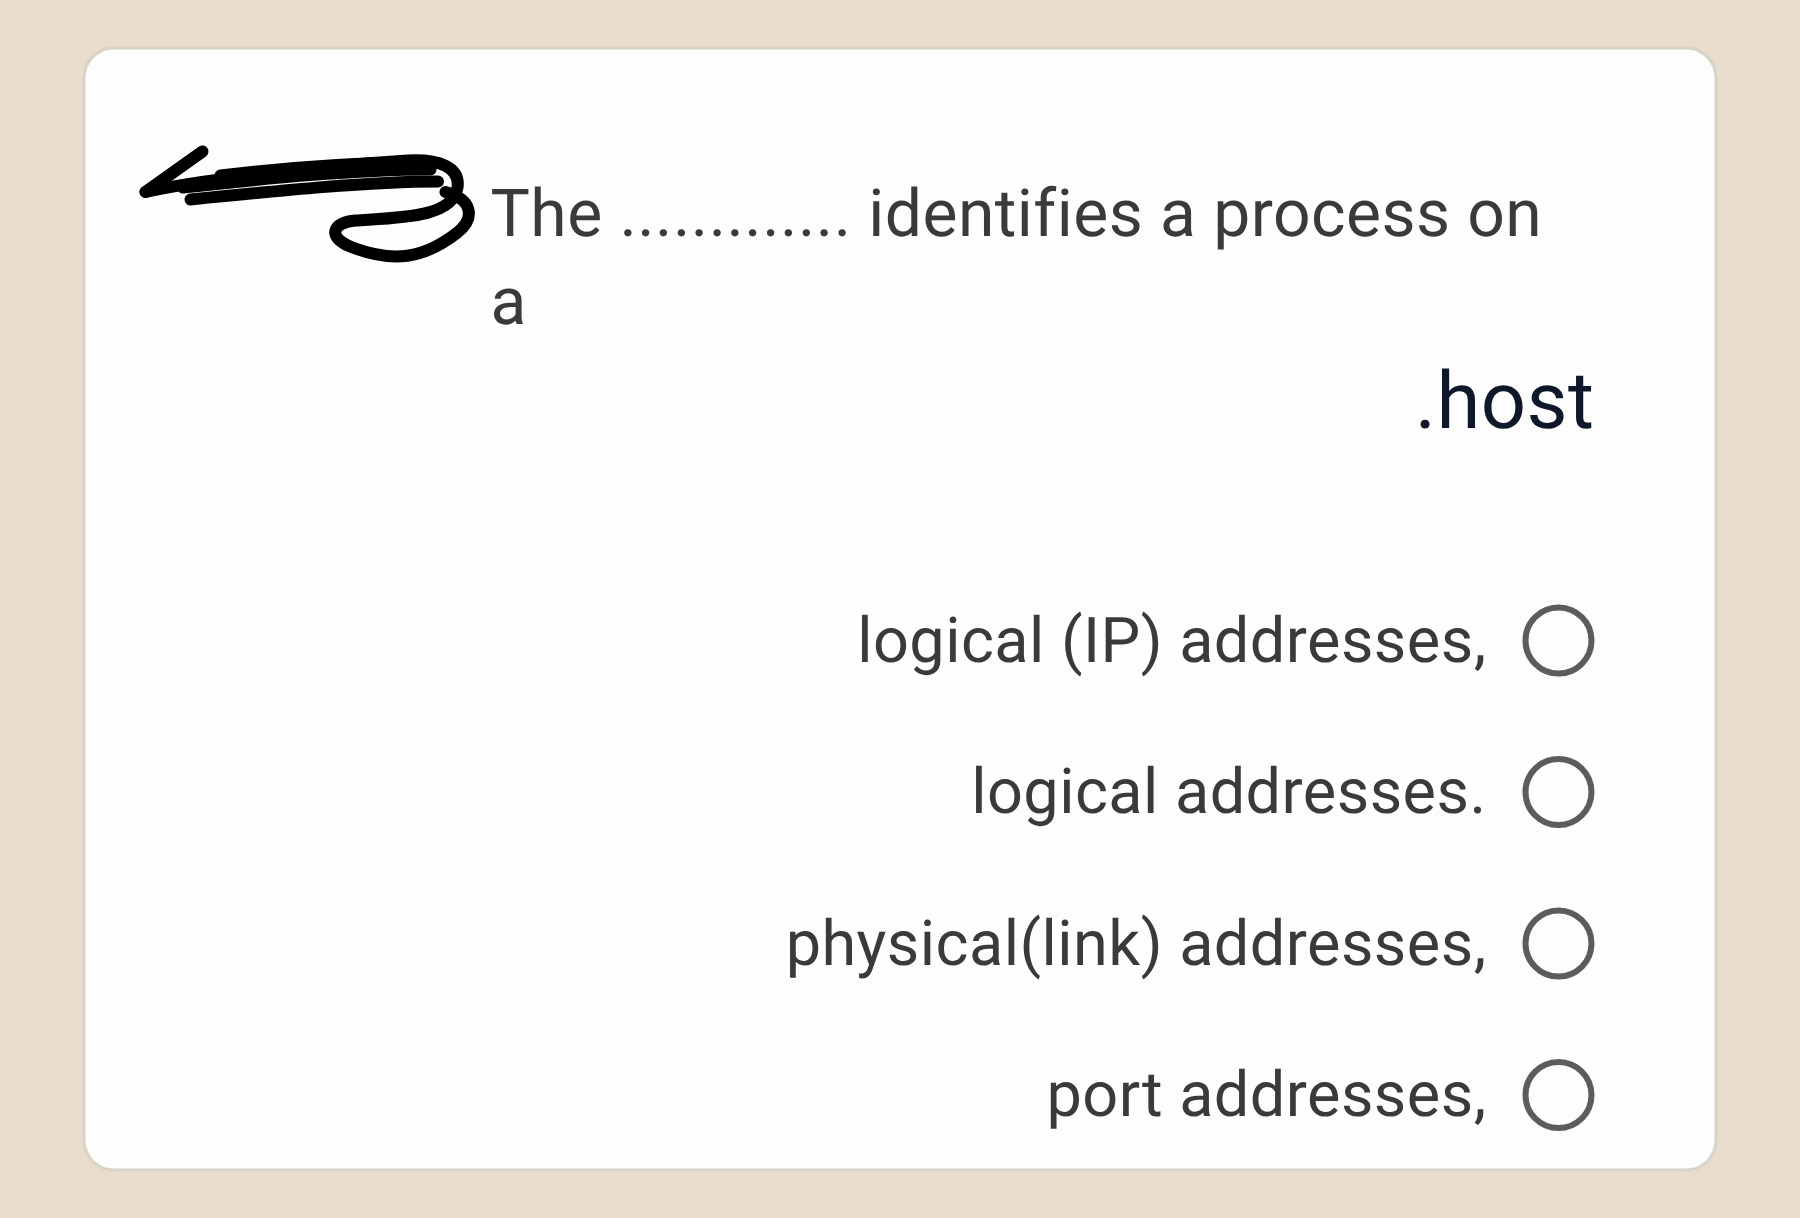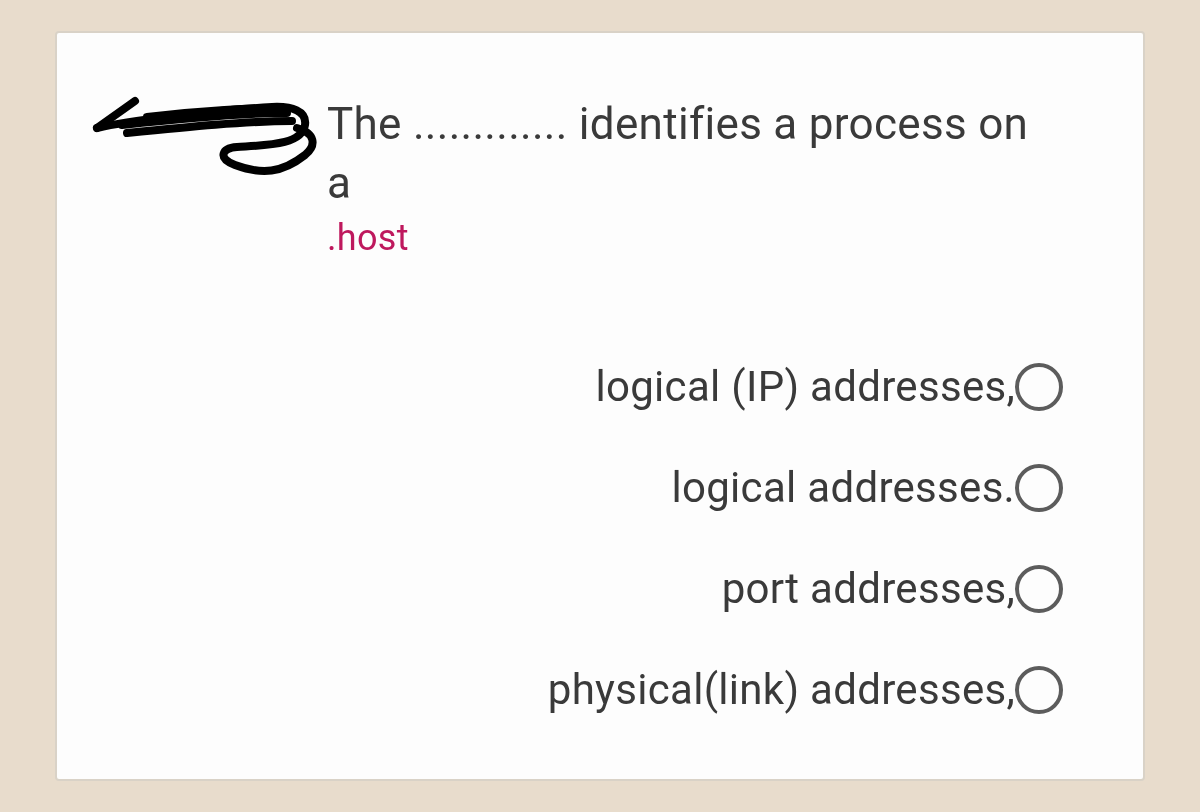--- a/index.html
+++ b/index.html
@@ -10,58 +10,59 @@
       font-family: -apple-system, BlinkMacSystemFont, "Segoe UI", Roboto, Helvetica, Arial, sans-serif;
       display: flex;
       align-items: center;
       justify-content: center;
     }
     .card {
       width: 1090px;
       height: 750px;
       background: #fdfdfd;
       border: 2px solid #d9d2c7;
-      border-radius: 4px;
-      padding: 44px 80px 60px 50px;
+      border-radius: 21px;
+      padding: 62px 80px 60px 50px;
       position: relative;
     }
     .scribble-area {
       position: absolute;
       top: 50px;
       left: 30px;
     }
     .question-block {
       margin-left: 220px;
       margin-top: 18px;
       text-align: right;
     }
     .question-line1 {
       font-size: 44px;
       color: #3a3a3a;
       letter-spacing: 0.3px;
       text-align: left;
       line-height: 1.35;
     }
     .question-line2 {
-      font-size: 36px;
-      color: #be185d;
+      font-size: 53px;
+      color: #0f172a;
       letter-spacing: 0.3px;
-      text-align: left;
+      text-align: right;
       line-height: 1.35;
     }
     .options {
       margin-top: 100px;
       display: flex;
       flex-direction: column;
       gap: 52px;
       align-items: flex-end;
     }
     .option-row {
       display: flex;
-      align-items: center;
+      align-items: flex-start;
+      gap: 24px;
     }
     .option-label {
       font-size: 42px;
       color: #3a3a3a;
       letter-spacing: 0.3px;
     }
     .radio {
       width: 48px;
       height: 48px;
       border: 4px solid #5c5c5c;
@@ -101,23 +102,23 @@
       <span class="option-label">logical (IP) addresses,</span>
       <span class="radio"></span>
     </div>
 
     <div class="option-row">
       <span class="option-label">logical addresses.</span>
       <span class="radio"></span>
     </div>
 
     <div class="option-row">
-      <span class="option-label">port addresses,</span>
+      <span class="option-label">physical(link) addresses,</span>
       <span class="radio"></span>
     </div>
 
     <div class="option-row">
-      <span class="option-label">physical(link) addresses,</span>
+      <span class="option-label">port addresses,</span>
       <span class="radio"></span>
     </div>
 
   </div>
 </div>
 
 </body></html>

